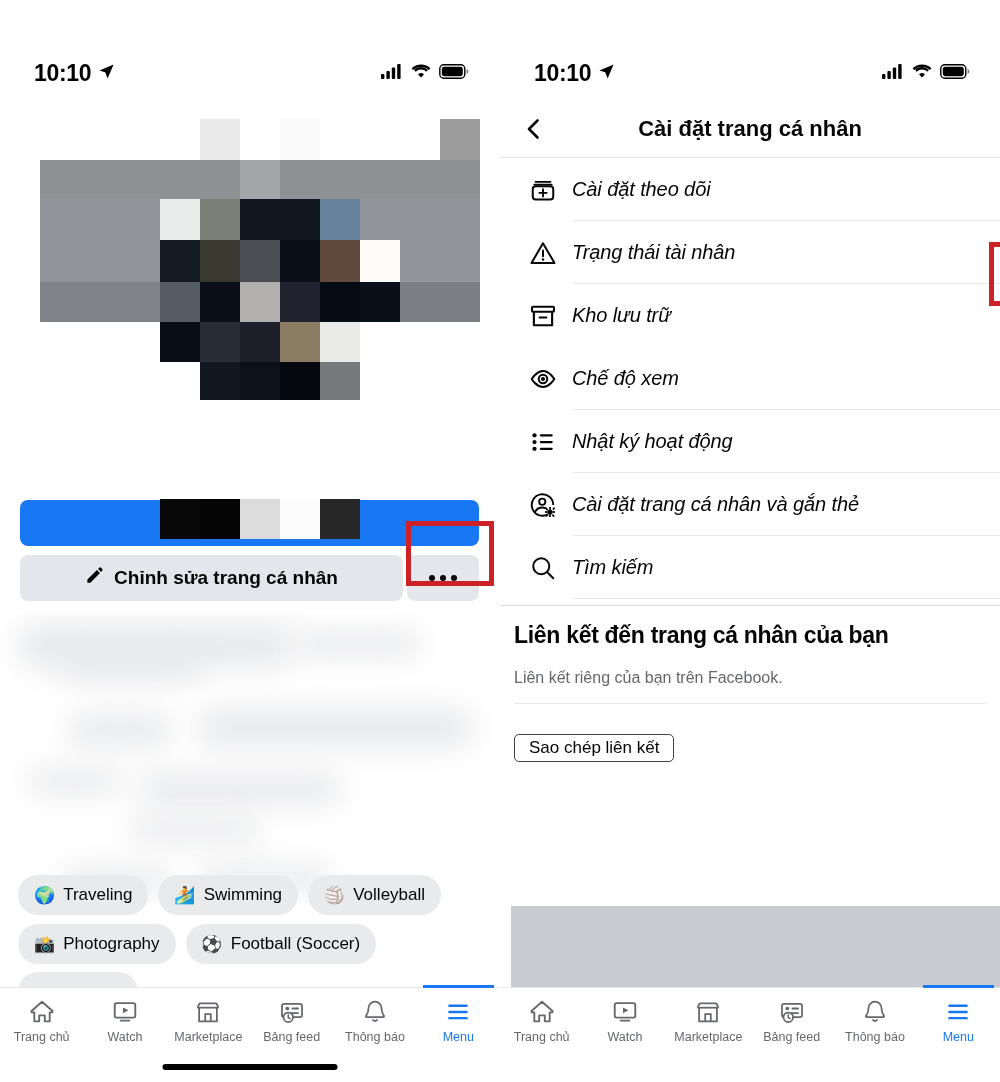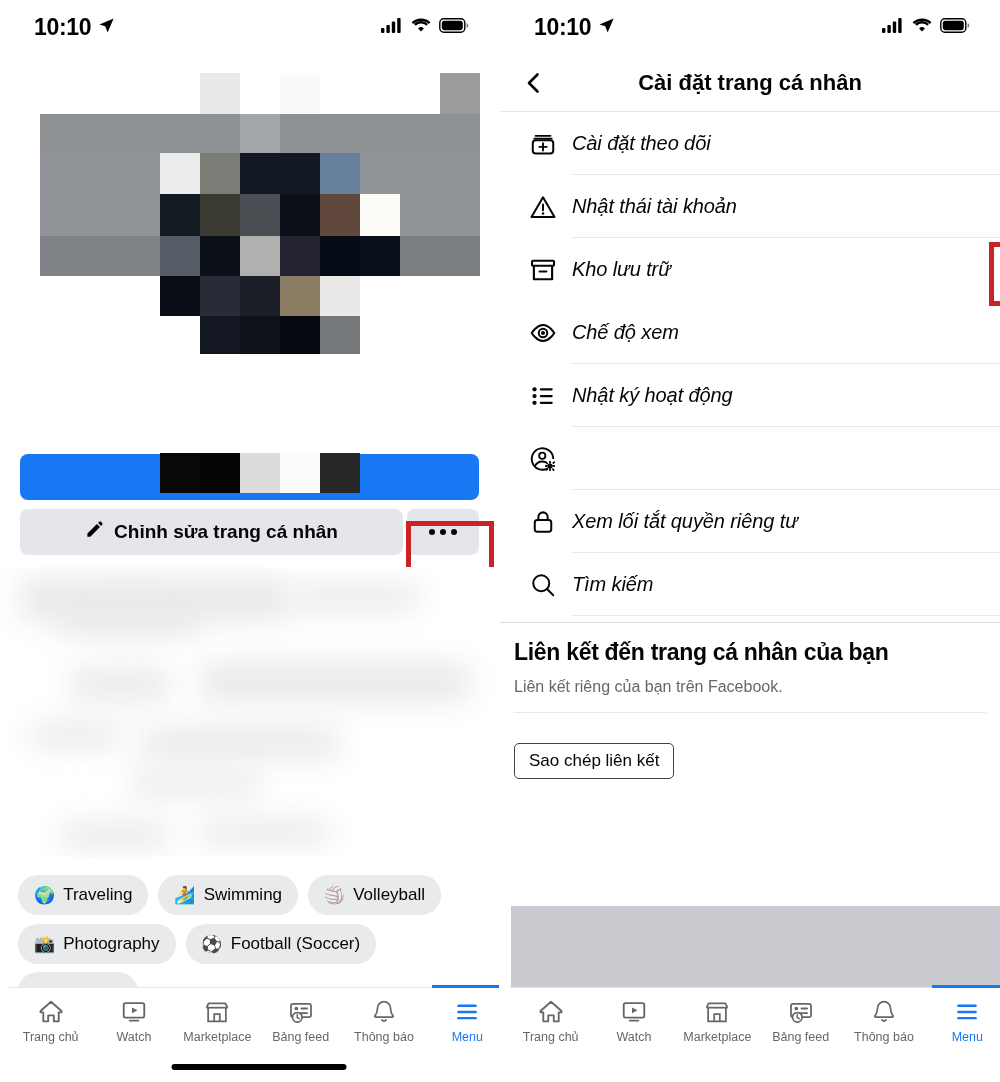--- a/index.html
+++ b/index.html
@@ -22,20 +22,21 @@
   }
   .panel-left { border-right: 1px solid #ffffff; }
 
   
   .statusbar {
     height: 54px;
     display: flex;
     align-items: center;
     justify-content: space-between;
     padding: 0 30px 0 34px;
+    margin-top: 46px;
   }
   .sb-left { display: flex; align-items: center; gap: 7px; }
   .sb-time { font-size: 23px; font-weight: bold; letter-spacing: -0.3px; color: #000; }
   .sb-loc { display:block; }
   .sb-right { display: flex; align-items: center; gap: 8px; }
 
   
   .profile-mosaic {
     position: relative;
     width: 500px; height: 390px;
@@ -153,42 +154,42 @@
     pointer-events: none;
     z-index: 5;
   }
 
   .link-section {
     padding: 16px 14px 0 14px;
     border-top: 1px solid #D8DADD;
     margin-top: 6px;
   }
   .link-title { font-size: 23px; font-weight: bold; color: #050505; letter-spacing:-0.3px; }
-  .link-sub { font-size: 16px; color: #65676B; margin-top: 12px; }
+  .link-sub { font-size: 16px; color: #65676B; margin-top: 20px; }
   .link-divider { height:1px; background:#E7E8EA; margin-top: 16px; }
   .btn-copy {
     display: inline-flex; align-items: center; justify-content: center;
-    height: 36px; padding: 0 14px;
+    height: 28px; padding: 0 14px;
     margin-top: 30px;
     border: 1px solid #424242;
     border-radius: 5px;
     font-size: 17px; color: #050505; font-weight: 500;
     background: #fff;
   }
   .gray-block {
     position: absolute;
     left: 11px; top: 906px;
     width: 489px; height: 82px;
     background: #C9CBD0;
   }
 
   
   .bottomnav {
     position: absolute;
-    left: 9px; bottom: 0;
+    left: 0; bottom: 0;
     width: 500px; height: 95px;
     background: #ffffff;
     border-top: 1px solid #E4E6EB;
     display: flex;
   }
   .tab {
     flex: 1;
     display: flex; flex-direction: column;
     align-items: center; justify-content: flex-start;
     padding-top: 10px;
@@ -493,21 +494,21 @@
       </div>
 
       <div class="srow">
         <span class="sicon">
           <svg width="30" height="30" viewBox="0 0 24 24">
             <path d="M12 4.2 21.2 20H2.8z" fill="none" stroke="#050505" stroke-width="1.6" stroke-linejoin="round"></path>
             <path d="M12 10v4.6" stroke="#050505" stroke-width="1.6" stroke-linecap="round"></path>
             <circle cx="12" cy="17.2" r="1" fill="#050505"></circle>
           </svg>
         </span>
-        <span class="slabel">Nhật thái tài khoản</span>
+        <span class="slabel">Trạng thái tài nhân</span>
         <span class="sep"></span>
       </div>
 
       <div class="srow">
         <span class="sicon">
           <svg width="30" height="30" viewBox="0 0 24 24">
             <rect x="3.2" y="4.6" width="17.6" height="4" rx="0.8" fill="none" stroke="#050505" stroke-width="1.7"></rect>
             <path d="M4.7 8.6v10.8h14.6V8.6" fill="none" stroke="#050505" stroke-width="1.7" stroke-linejoin="round"></path>
             <path d="M9.3 13.2h5.4" stroke="#050505" stroke-width="1.7" stroke-linecap="round"></path>
           </svg>
@@ -554,34 +555,25 @@
               <rect x="16.9" y="19.5" width="1.4" height="2.1"></rect>
               <rect x="13.6" y="16.9" width="2.1" height="1.4"></rect>
               <rect x="19.5" y="16.9" width="2.1" height="1.4"></rect>
               <rect x="14.3" y="14.3" width="1.4" height="2" transform="rotate(-45 15 15.3)"></rect>
               <rect x="19.5" y="19.5" width="1.4" height="2" transform="rotate(-45 20.2 20.5)"></rect>
               <rect x="19.6" y="14.2" width="2" height="1.4" transform="rotate(-45 20.6 14.9)"></rect>
               <rect x="14.2" y="19.6" width="2" height="1.4" transform="rotate(-45 15.2 20.3)"></rect>
             </g>
           </svg>
         </span>
+        <span class="slabel">Cài đặt trang cá nhân và gắn thẻ</span>
         <span class="sep"></span>
       </div>
 
 
-      <div class="srow">
-        <span class="sicon">
-          <svg width="30" height="30" viewBox="0 0 24 24">
-            <rect x="5.4" y="10.4" width="13.2" height="9.4" rx="2" fill="none" stroke="#050505" stroke-width="1.6"></rect>
-            <path d="M8.3 10.4V8a3.7 3.7 0 0 1 7.4 0v2.4" fill="none" stroke="#050505" stroke-width="1.6"></path>
-          </svg>
-        </span>
-        <span class="slabel">Xem lối tắt quyền riêng tư</span>
-        <span class="sep"></span>
-      </div>
 
       <div class="srow">
         <span class="sicon">
           <svg width="30" height="30" viewBox="0 0 24 24">
             <circle cx="10.6" cy="10.6" r="6.4" fill="none" stroke="#050505" stroke-width="1.6"></circle>
             <path d="M15.4 15.4 20.2 20.2" stroke="#050505" stroke-width="1.6" stroke-linecap="round"></path>
           </svg>
         </span>
         <span class="slabel">Tìm kiếm</span>
         <span class="sep"></span>

